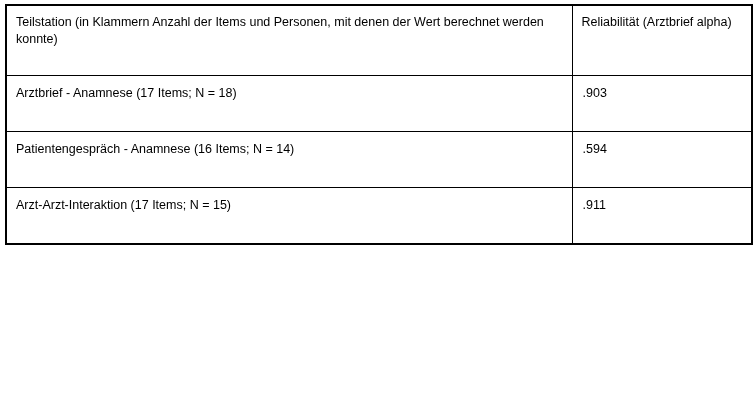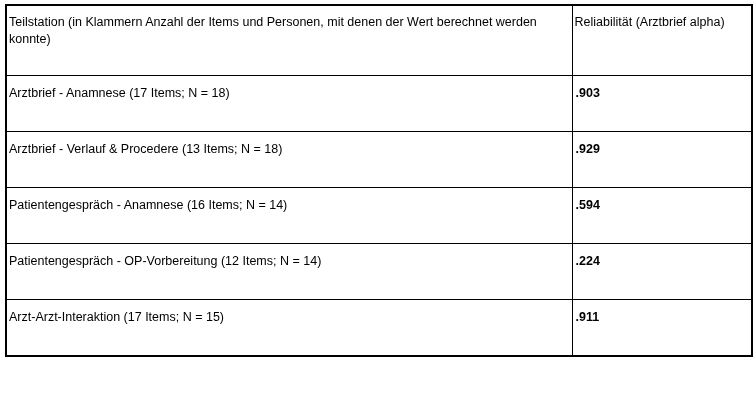--- a/index.html
+++ b/index.html
@@ -31,36 +31,35 @@
   table.data-table col.col-value { width: 180px; }
 
   table.data-table th,
   table.data-table td {
     border: 1px solid #000000;
     vertical-align: top;
     text-align: left;
     font-weight: normal;
     font-size: 12.5px;
     line-height: 1.35;
-    padding: 9px 8px 9px 2px;
+    padding: 9px 8px 9px 9px;
   }
   table.data-table thead th {
     height: 52px;
     padding-top: 8px;
   }
   table.data-table tbody td {
     height: 37px;
   }
   .cell-text {
     display: block;
     white-space: normal;
   }
   .value-cell .cell-text {
     padding-left: 1px;
-    font-weight: bold;
   }
 </style>
 </head>
 <body>
 
 <div class="page">
   <table class="data-table">
     <colgroup>
       <col class="col-label">
       <col class="col-value">
@@ -79,40 +78,24 @@
       <tr>
         <td>
           <span class="cell-text">Arztbrief - Anamnese (17 Items; N = 18)</span>
         </td>
         <td class="value-cell">
           <span class="cell-text">.903</span>
         </td>
       </tr>
       <tr>
         <td>
-          <span class="cell-text">Arztbrief - Verlauf &amp; Procedere (13 Items; N = 18)</span>
-        </td>
-        <td class="value-cell">
-          <span class="cell-text">.929</span>
-        </td>
-      </tr>
-      <tr>
-        <td>
           <span class="cell-text">Patientengespräch - Anamnese (16 Items; N = 14)</span>
         </td>
         <td class="value-cell">
           <span class="cell-text">.594</span>
-        </td>
-      </tr>
-      <tr>
-        <td>
-          <span class="cell-text">Patientengespräch - OP-Vorbereitung (12 Items; N = 14)</span>
-        </td>
-        <td class="value-cell">
-          <span class="cell-text">.224</span>
         </td>
       </tr>
       <tr>
         <td>
           <span class="cell-text">Arzt-Arzt-Interaktion (17 Items; N = 15)</span>
         </td>
         <td class="value-cell">
           <span class="cell-text">.911</span>
         </td>
       </tr>

